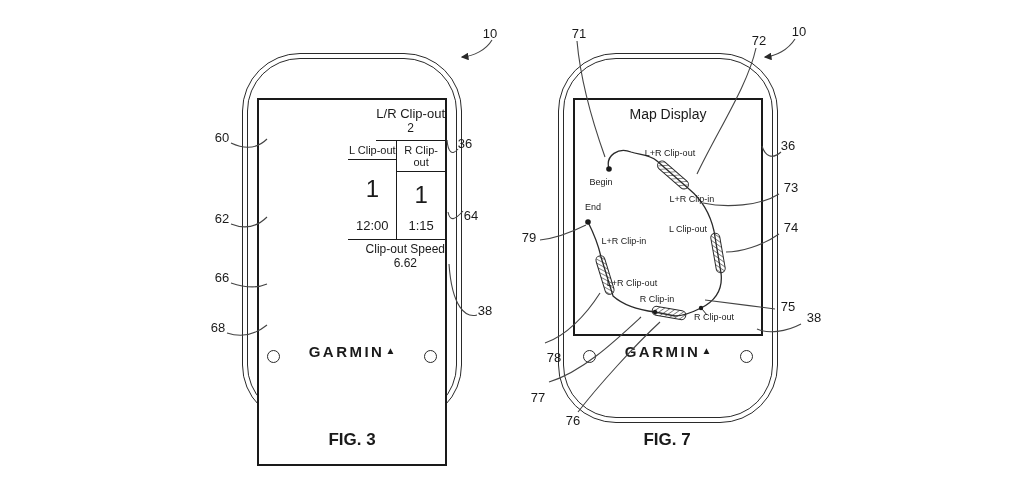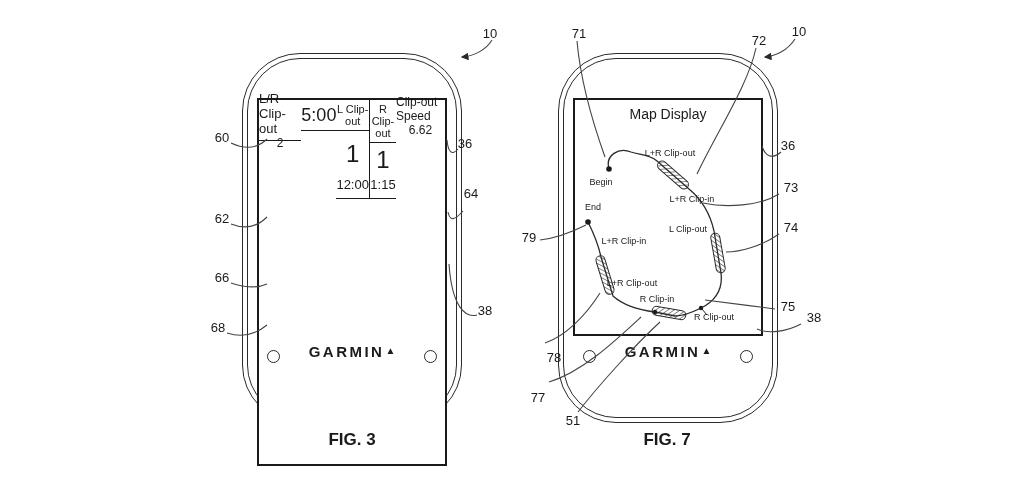--- a/index.html
+++ b/index.html
@@ -9,21 +9,21 @@
   .device{position:absolute;width:218px;height:368px;border:1.6px solid #2a2a2a;border-radius:58px;background:#fff;}
   .device-inner{position:absolute;inset:4px;border:1px solid #2a2a2a;border-radius:53px;}
   .screen{position:absolute;left:14px;right:14px;top:44px;height:238px;border:2px solid #1a1a1a;
           box-sizing:border-box;background:#fff;}
   .brand{position:absolute;left:0;right:0;top:289px;text-align:center;font-weight:bold;
          font-size:15px;letter-spacing:2.5px;}
   .brand .delta{font-size:10px;letter-spacing:0;vertical-align:3px;margin-left:1px;}
   .side-btn{position:absolute;top:296px;width:11px;height:11px;border:1.4px solid #2a2a2a;border-radius:50%;background:#fff;}
   .btn-l{left:24px;}.btn-r{right:24px;}
   
-  .tbl{display:flex;flex-direction:row;height:100%;}
+  .tbl{display:flex;flex-direction:column;height:100%;align-items:flex-end;}
   .row{border-bottom:1.5px solid #1a1a1a;display:flex;flex-direction:column;align-items:center;justify-content:center;}
   .row:last-child{border-bottom:none;}
   .r-hdr{height:40px;}
   .r-hdr .t1{font-size:13px;}
   .r-hdr .t2{font-size:12px;}
   .r-time{height:30px;font-size:18px;}
   .r-cols{height:98px;flex-direction:row;align-items:stretch;padding:0;}
   .col{flex:1;display:flex;flex-direction:column;align-items:center;}
   .col-l{border-right:1.5px solid #1a1a1a;}
   .col-hdr{font-size:11px;width:100%;text-align:center;padding:3px 0 3px;border-bottom:1px solid #1a1a1a;box-sizing:border-box;}
@@ -47,21 +47,20 @@
 
 <div class="canvas">
 
   <div class="device" style="left:242px;top:53px;">
     <div class="device-inner"></div>
     <div class="screen tbl">
       <div class="row r-hdr">
         <div class="t1">L/R Clip-out</div>
         <div class="t2">2</div>
       </div>
-      <div class="row r-time">5:00</div>
       <div class="row r-cols">
         <div class="col col-l">
           <div class="col-hdr">L Clip-out</div>
           <div class="col-big">1</div>
           <div class="col-time">12:00</div>
         </div>
         <div class="col">
           <div class="col-hdr">R Clip-out</div>
           <div class="col-big">1</div>
           <div class="col-time">1:15</div>
@@ -118,35 +117,35 @@
     <div class="side-btn btn-r"></div>
   </div>
   <div class="caption" style="left:612px;">FIG. 7</div>
 
   <div class="ref" style="left:478px;top:26px;">10</div>
   <div class="ref" style="left:210px;top:130px;">60</div>
   <div class="ref" style="left:210px;top:211px;">62</div>
   <div class="ref" style="left:210px;top:270px;">66</div>
   <div class="ref" style="left:206px;top:320px;">68</div>
   <div class="ref" style="left:453px;top:136px;">36</div>
-  <div class="ref" style="left:459px;top:186px;">64</div>
+  <div class="ref" style="left:459px;top:208px;">64</div>
   <div class="ref" style="left:473px;top:303px;">38</div>
 
   <div class="ref" style="left:567px;top:26px;">71</div>
   <div class="ref" style="left:747px;top:33px;">72</div>
   <div class="ref" style="left:787px;top:24px;">10</div>
   <div class="ref" style="left:776px;top:138px;">36</div>
   <div class="ref" style="left:779px;top:180px;">73</div>
   <div class="ref" style="left:779px;top:220px;">74</div>
   <div class="ref" style="left:776px;top:299px;">75</div>
   <div class="ref" style="left:802px;top:310px;">38</div>
   <div class="ref" style="left:517px;top:230px;">79</div>
   <div class="ref" style="left:522px;top:350px;margin-left:20px;">78</div>
   <div class="ref" style="left:526px;top:373px;margin-top:17px;">77</div>
-  <div class="ref" style="left:561px;top:413px;">51</div>
+  <div class="ref" style="left:561px;top:413px;">76</div>
 
   <svg class="leaders" viewBox="0 0 1023 478">
     <defs>
       <marker id="arrow" viewBox="0 0 10 10" refX="8.5" refY="5" markerWidth="7" markerHeight="7" orient="auto-start-reverse">
         <path d="M0,0 L10,5 L0,10 z" fill="#2a2a2a"></path>
       </marker>
     </defs>
     <g fill="none" stroke="#444" stroke-width="1.1">
 
       <path d="M 492 40 C 486 50, 474 56, 462 57" marker-end="url(#arrow)"></path>

